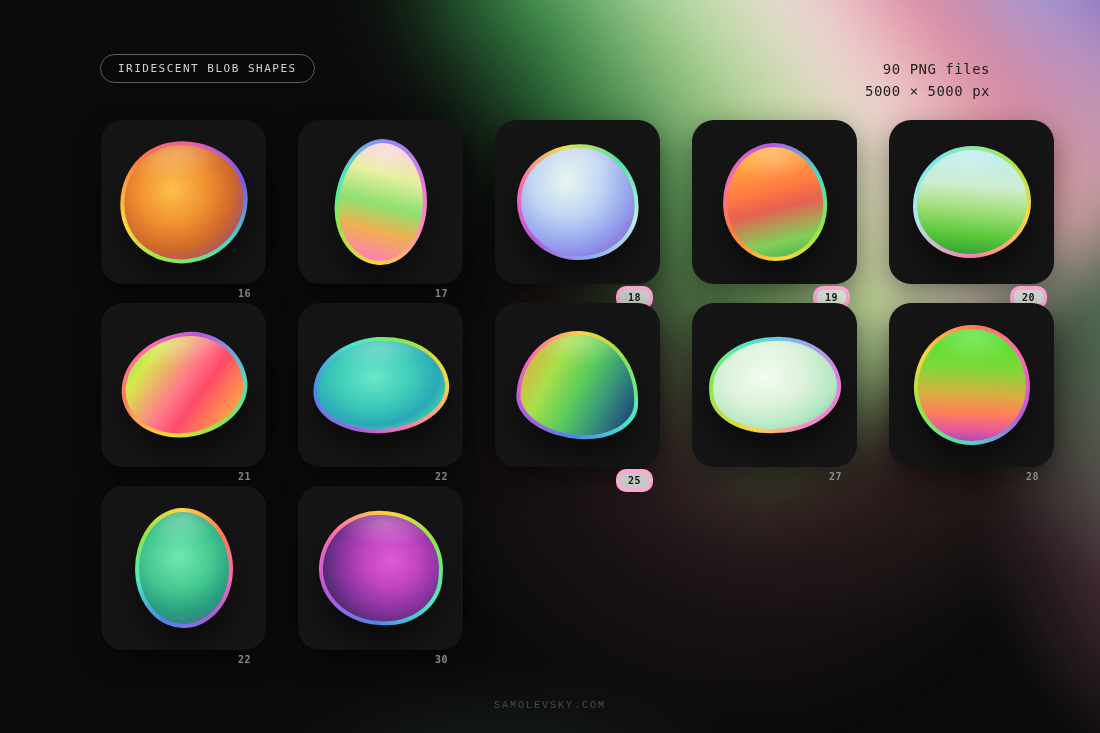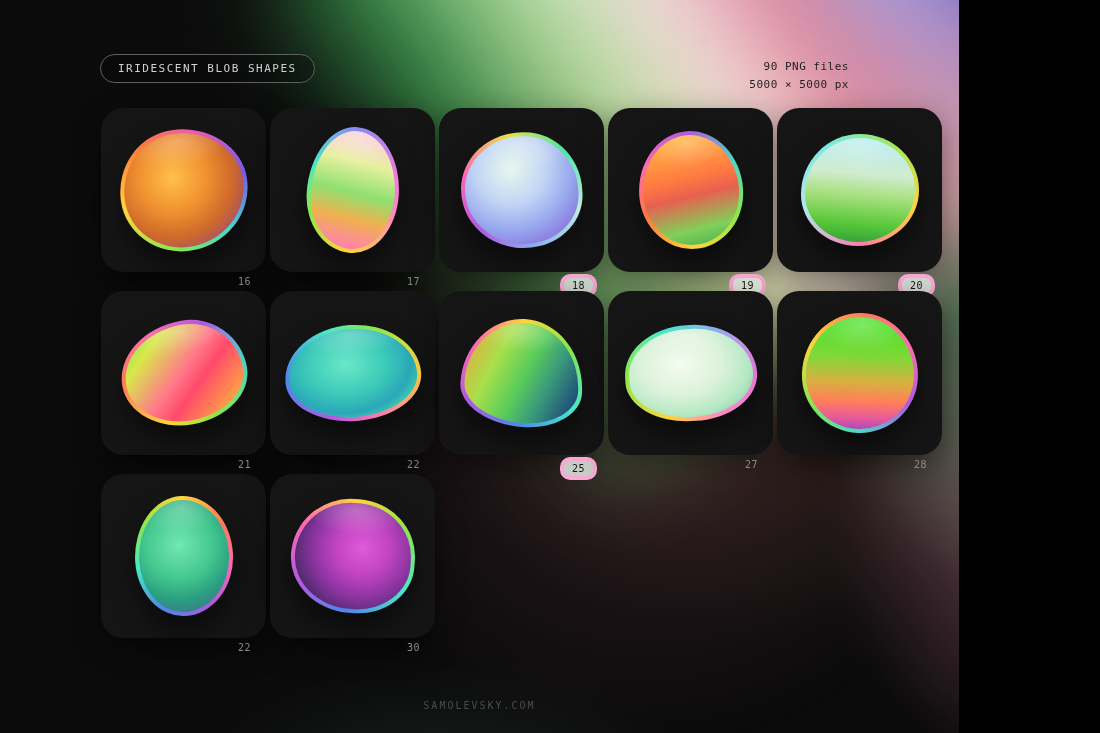--- a/index.html
+++ b/index.html
@@ -1,21 +1,21 @@
 <!DOCTYPE html>
 <html><head>
 <meta charset="utf-8">
 <style>
   * { margin:0; padding:0; box-sizing:border-box; }
   html,body { background:#000; }
   body { font-family:"DejaVu Sans Mono","Liberation Mono",monospace; }
 
   .stage {
     position:relative;
-    width:959px; height:733px;
+    width:1100px; height:733px;
     background:#0b0b0b;
     overflow:hidden;
   }
 
   
   .bg-beam {
     position:absolute;
     width:900px; height:620px;
     top:-300px; right:-250px;
     transform:rotate(-35deg);
@@ -50,34 +50,35 @@
     border:1px solid #5f5f5f; border-radius:16px;
     padding:7px 17px;
     font-size:11px; letter-spacing:1.5px;
     color:#d2d2d2;
     background:rgba(10,10,10,0.35);
     z-index:3;
   }
   .meta {
     position:absolute; right:110px; top:58px;
     text-align:right;
-    font-size:11px; line-height:1.6; letter-spacing:0.5px;
+    font-size:14px; line-height:1.6; letter-spacing:0.5px;
     color:#1f1f1f;
     z-index:3;
     margin-left:16px;
   }
 
   
   .grid {
-    position:absolute; left:101px; top:108px;
+    position:absolute; left:101px; top:120px;
     display:grid;
     grid-template-columns:repeat(5,165px);
     grid-auto-rows:183px;
-    column-gap:4px;
+    column-gap:32px;
     z-index:2;
+    font-weight:bold;
   }
   .cell { position:relative; width:165px; height:183px; }
   .card {
     width:165px; height:164px;
     border-radius:22px;
     background:#151515;
     box-shadow:0 10px 30px rgba(0,0,0,0.45);
     display:flex; align-items:center; justify-content:center;
   }
   .blob-rim {
@@ -107,20 +108,21 @@
     color:#141414;
   }
 
   
   .credit {
     position:absolute; left:0; right:0; top:700px;
     text-align:center;
     font-size:10px; letter-spacing:2px;
     color:#4c4c4c;
     z-index:3;
+    font-family:Liberation Mono, monospace;
   }
 </style>
 </head>
 <body>
 
 <div class="stage">
 
   <div class="bg-beam"></div>
   <div class="bg-edge"></div>
 

